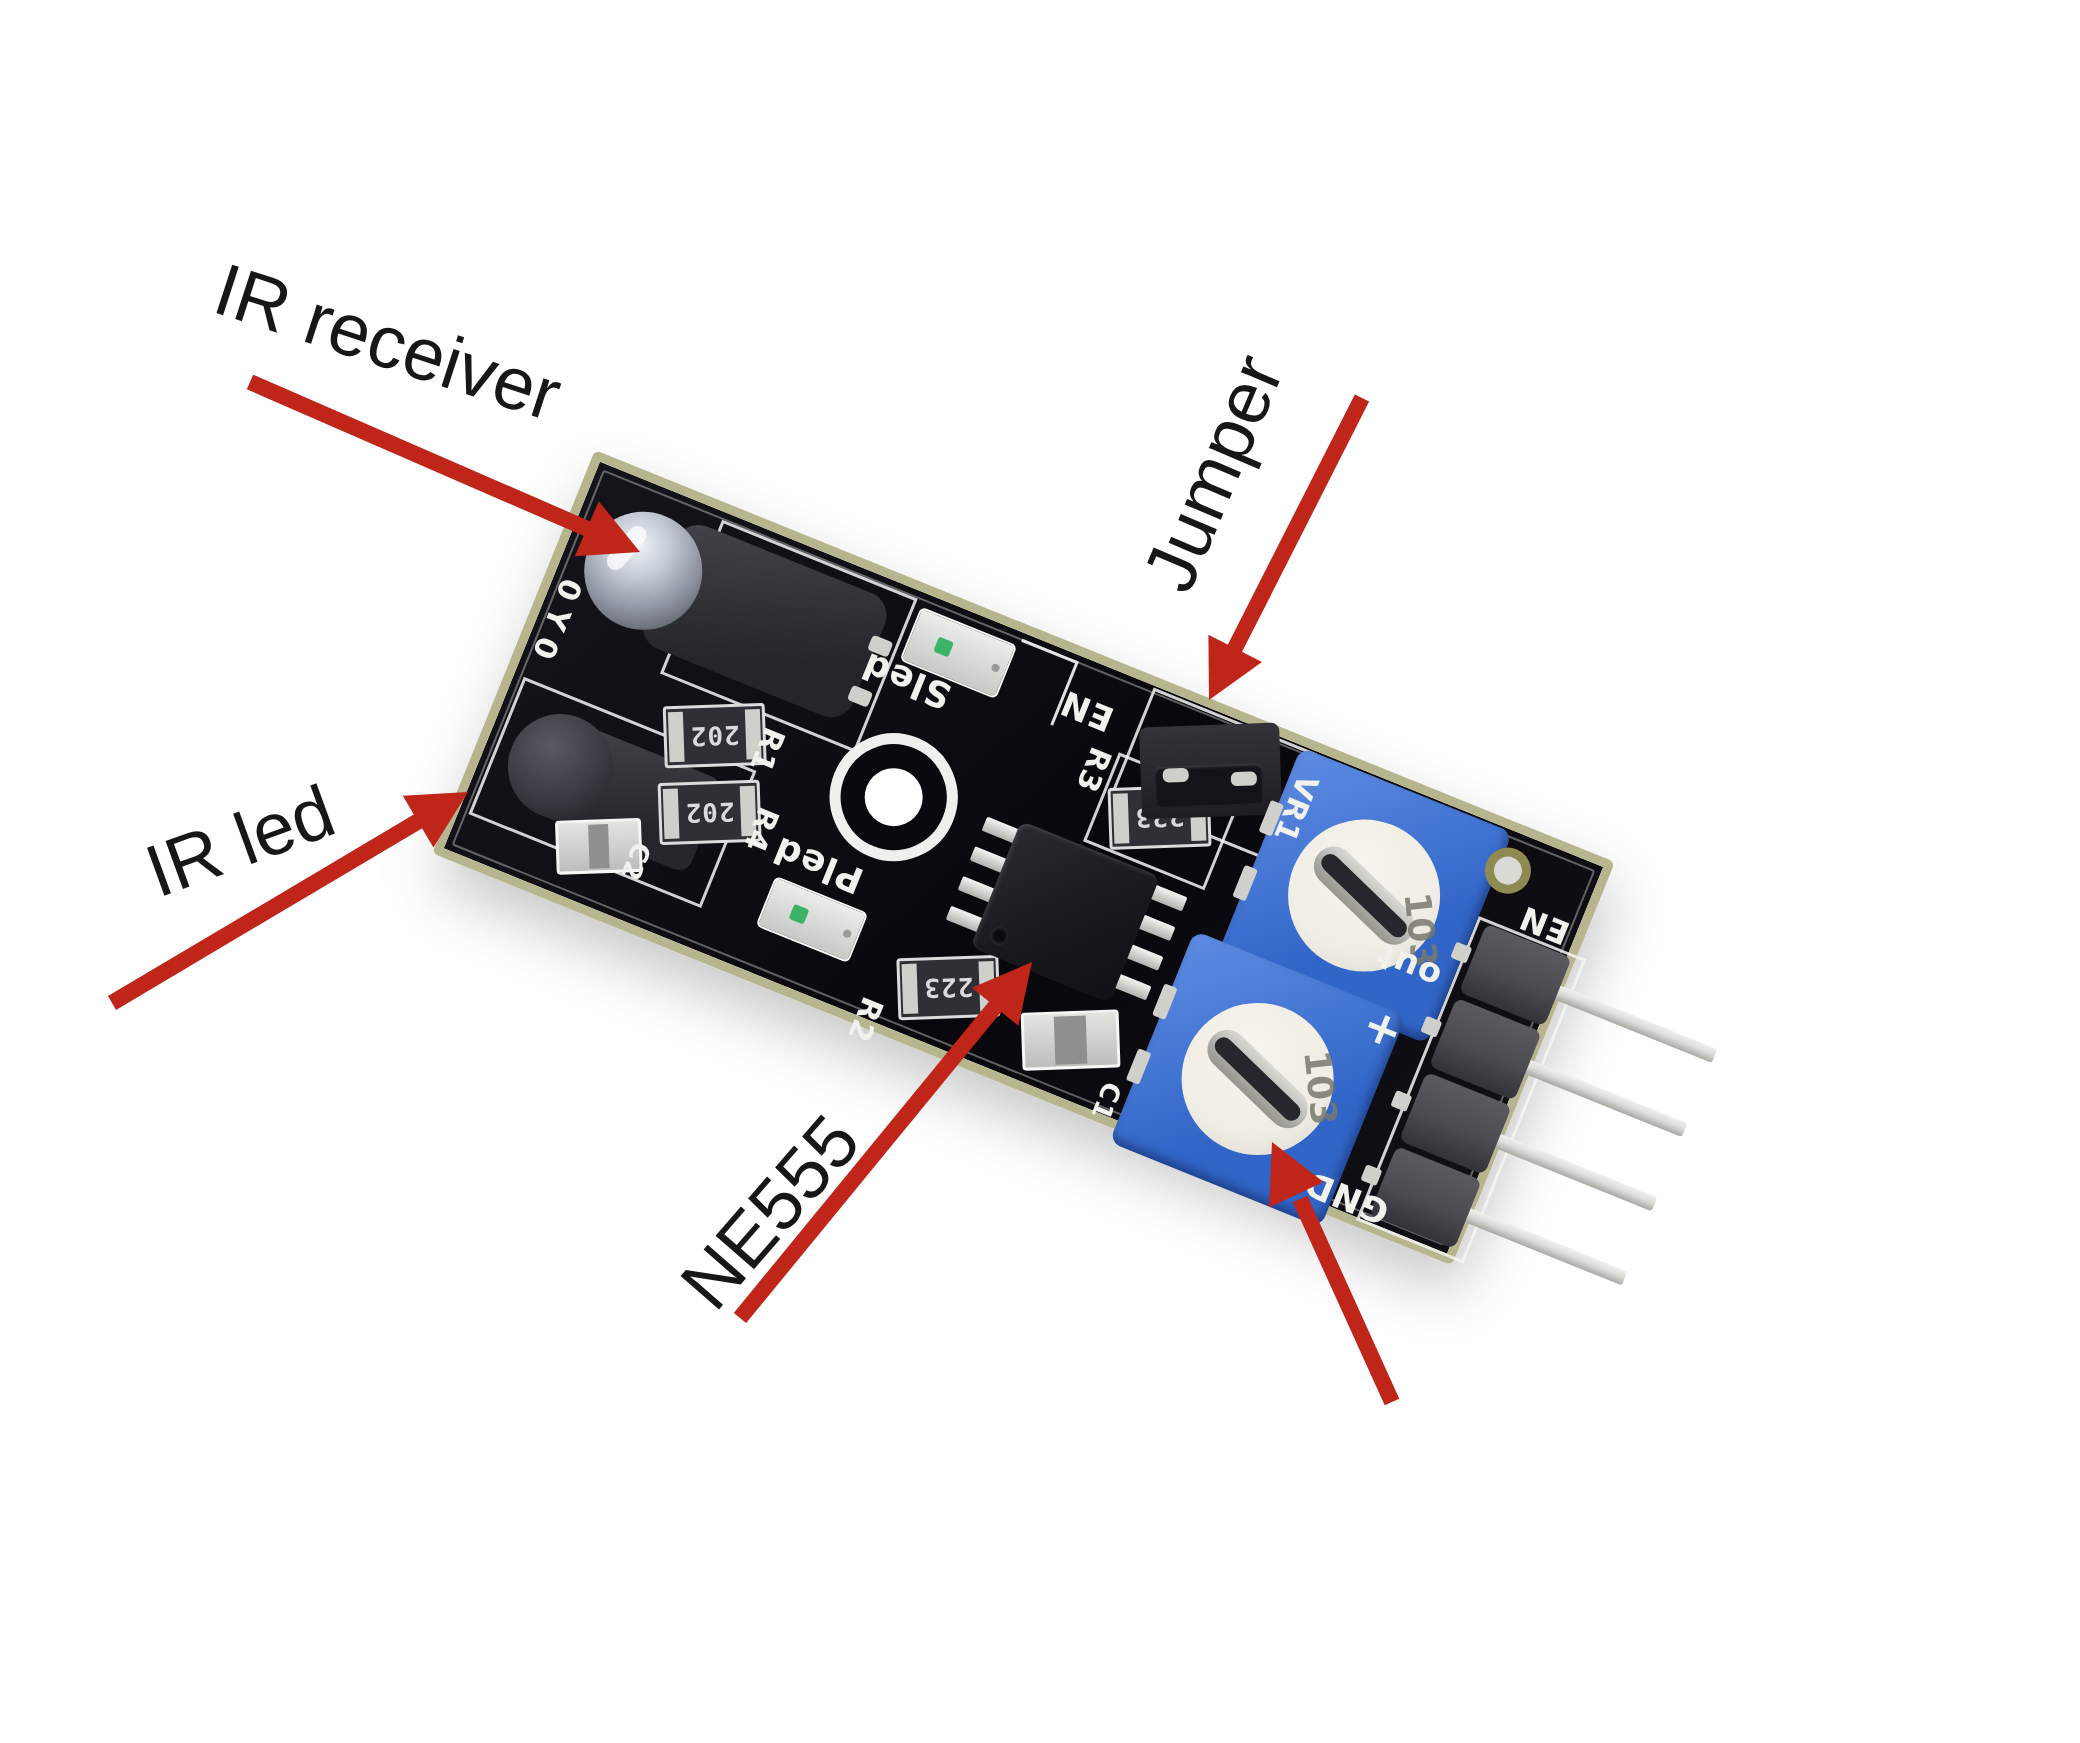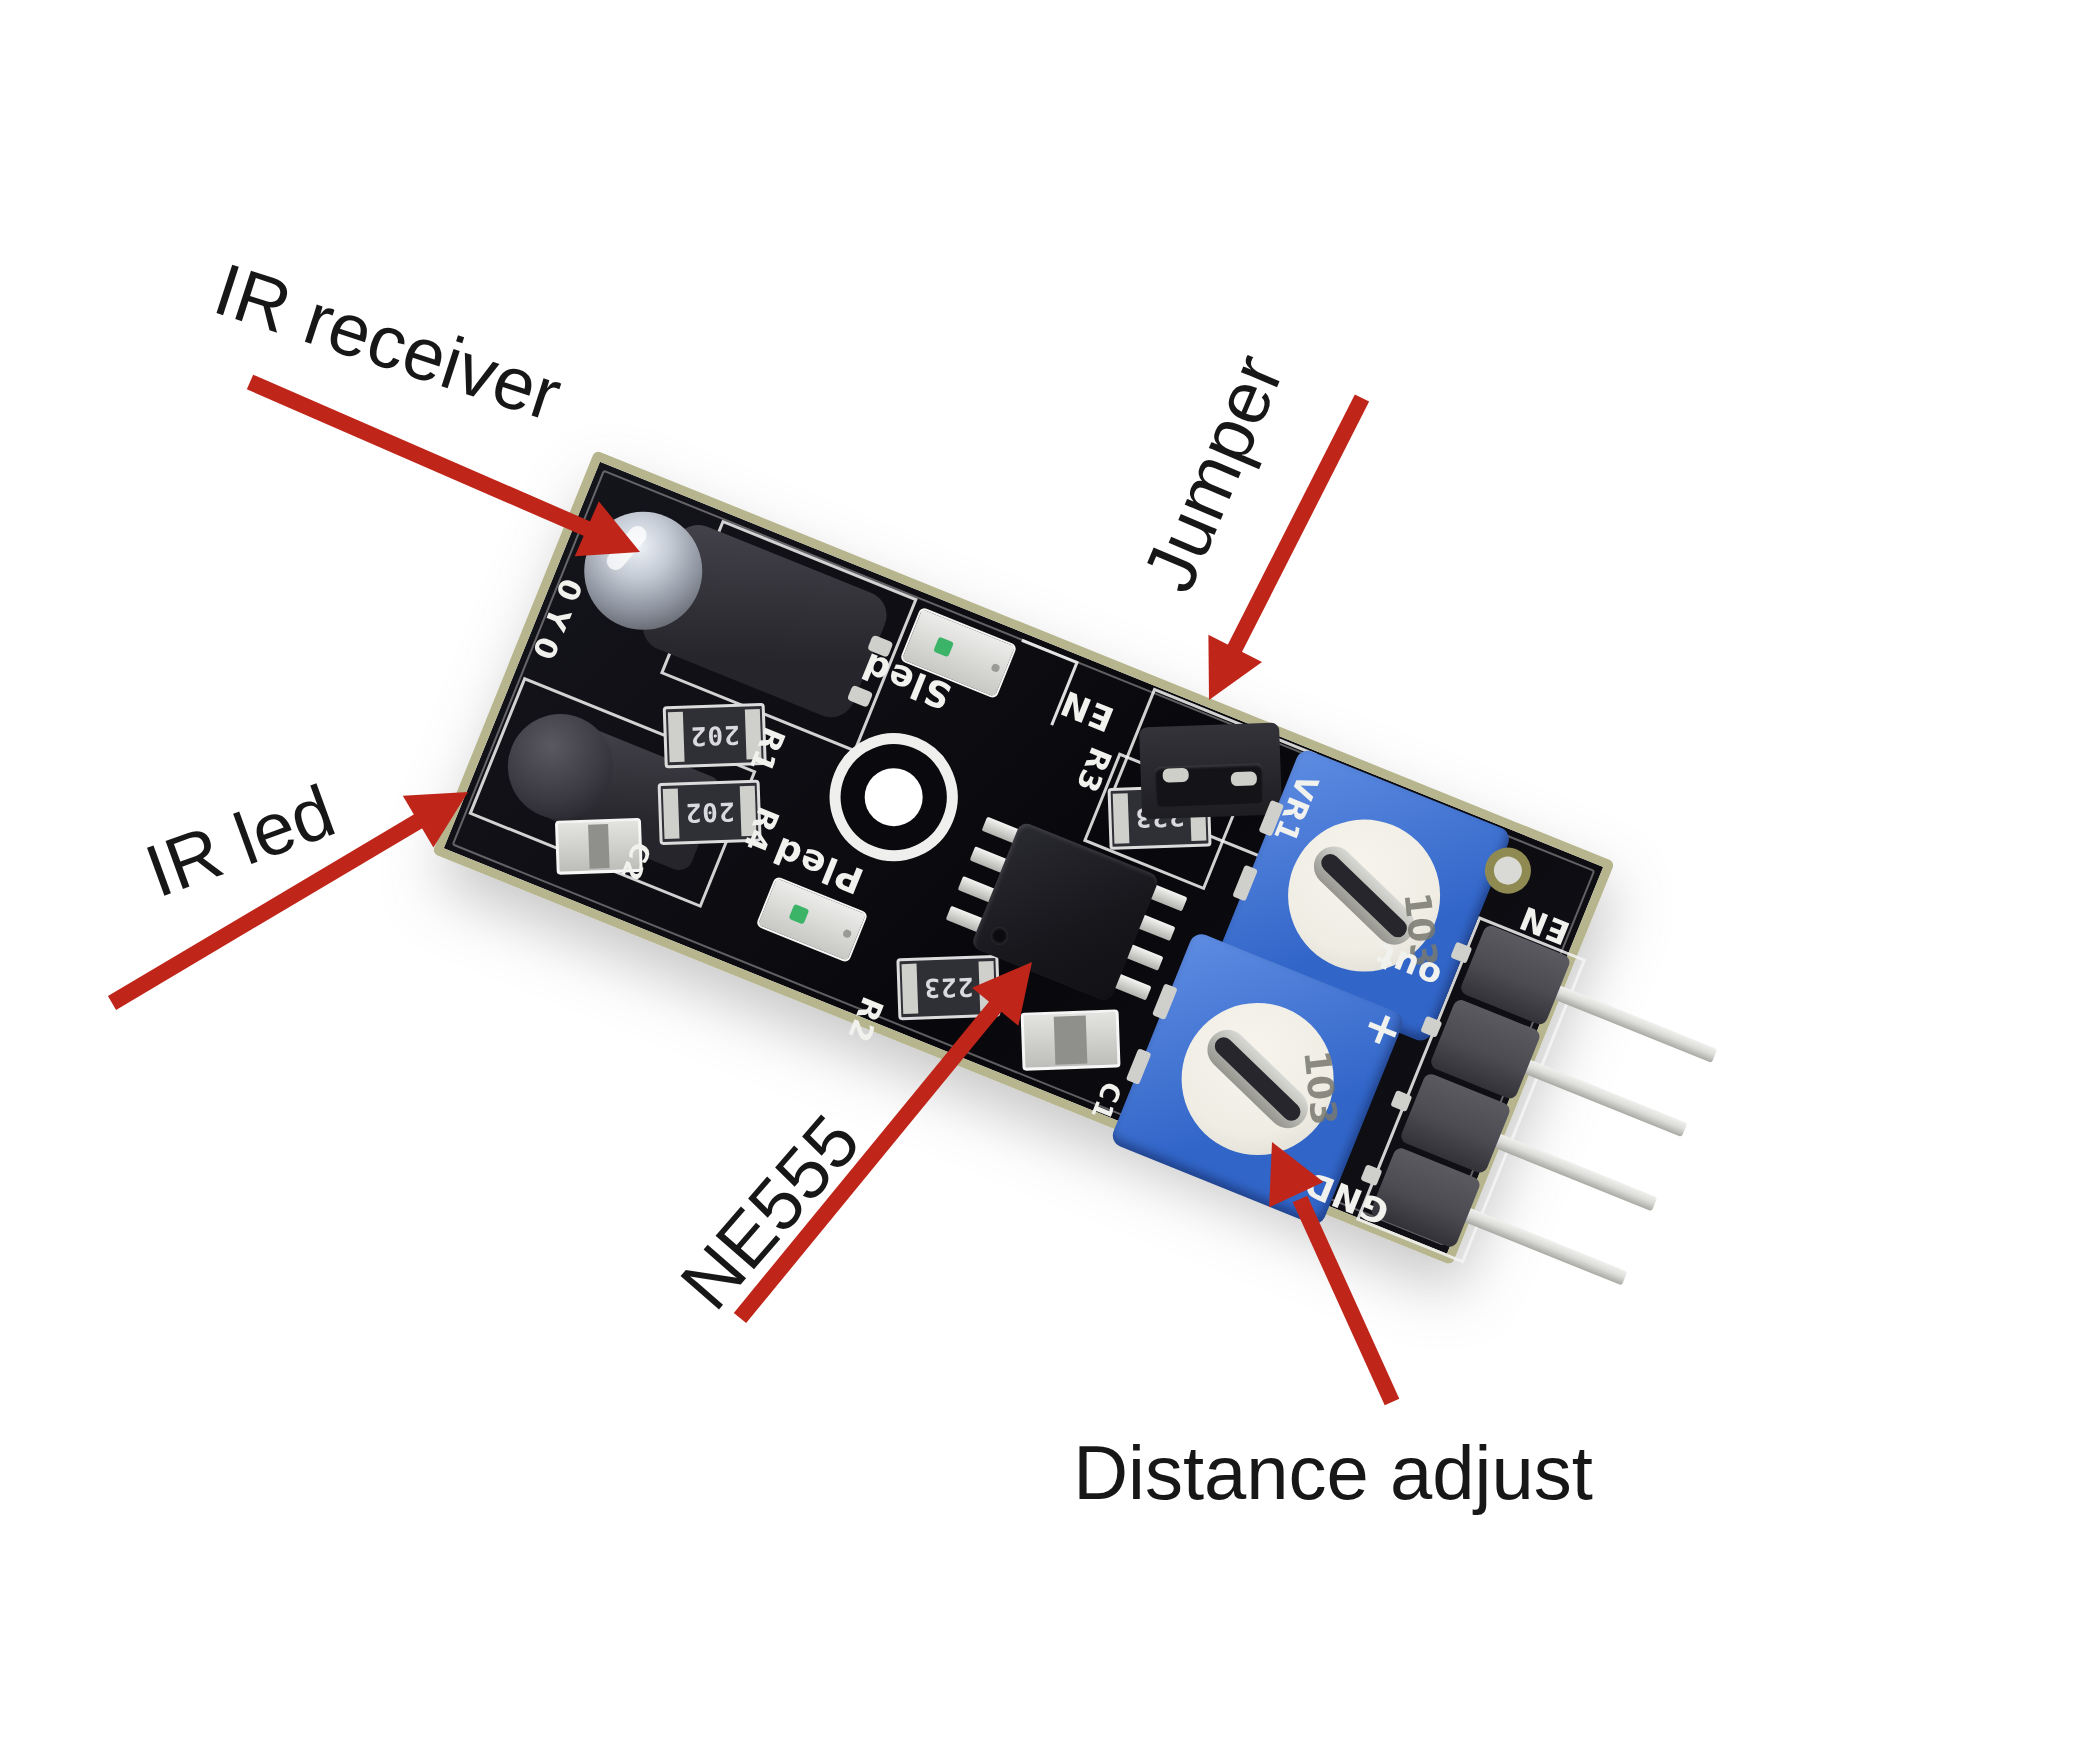--- a/index.html
+++ b/index.html
@@ -144,21 +144,20 @@
     <g style="stroke:var(--arrow-red);fill:var(--arrow-red)">
       <line x1="1392" y1="1402" x2="1300" y2="1199" stroke-width="16"></line>
       <polygon points="1272,1142 1323.5,1182.1 1269.1,1207.3" stroke="none"></polygon>
     </g>
   </svg>
 
   <div class="ann" style="left:388px;top:342px;--rot:18deg">IR receiver</div>
   <div class="ann" style="left:1213px;top:473px;--rot:-67deg">Jumper</div>
   <div class="ann" style="left:240px;top:841px;--rot:-20deg">IR led</div>
   <div class="ann" style="left:770px;top:1212px;--rot:-49deg">NE555</div>
-  <div class="ann" style="left:1333px;top:1472px;--rot:0deg;font-size:76px">Distance adjust</div>
 
   <div class="board">
 
     <span class="silk r90" style="left:34px;top:120px;font-size:30px;letter-spacing:10px">0Y0</span>
 
     <div class="outline" style="left:135px;top:8px;width:205px;height:160px"></div>
     <div class="comp-body" style="left:100px;top:20px;width:225px;height:132px"></div>
     <div class="lens" style="left:22px;top:26px"></div>
     <div class="solder" style="left:318px;top:58px"></div>
     <div class="solder" style="left:318px;top:112px"></div>

